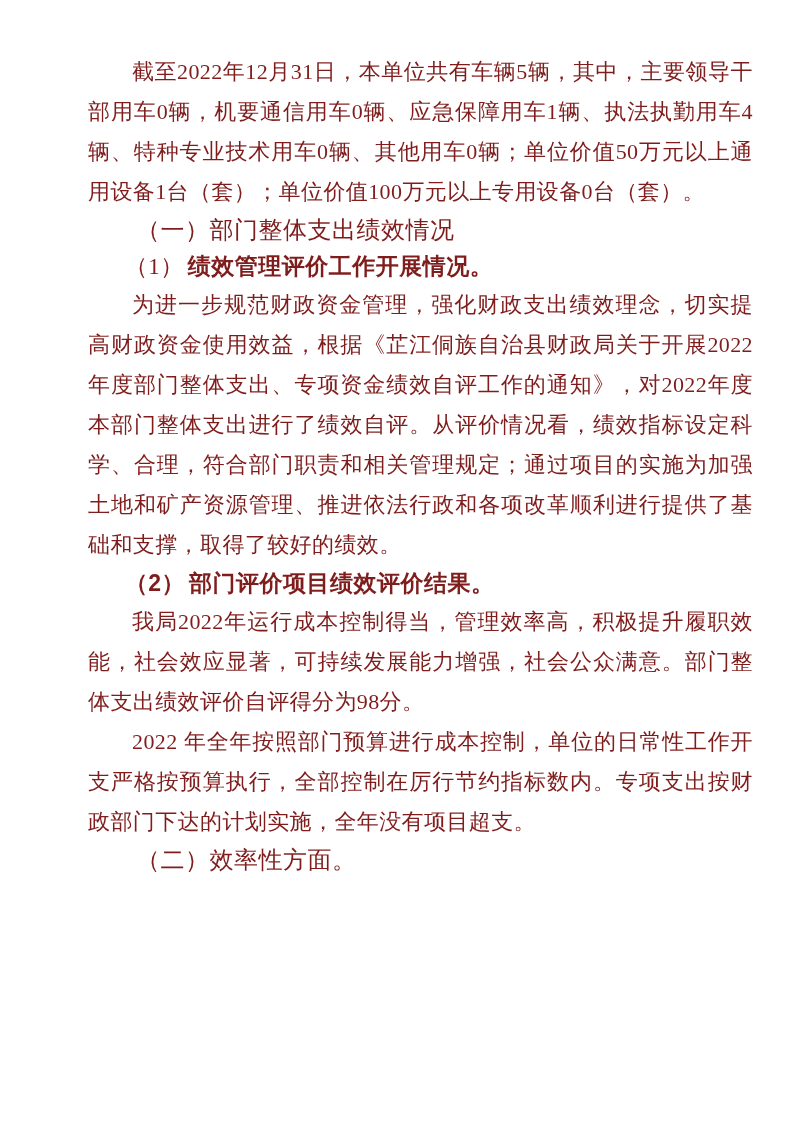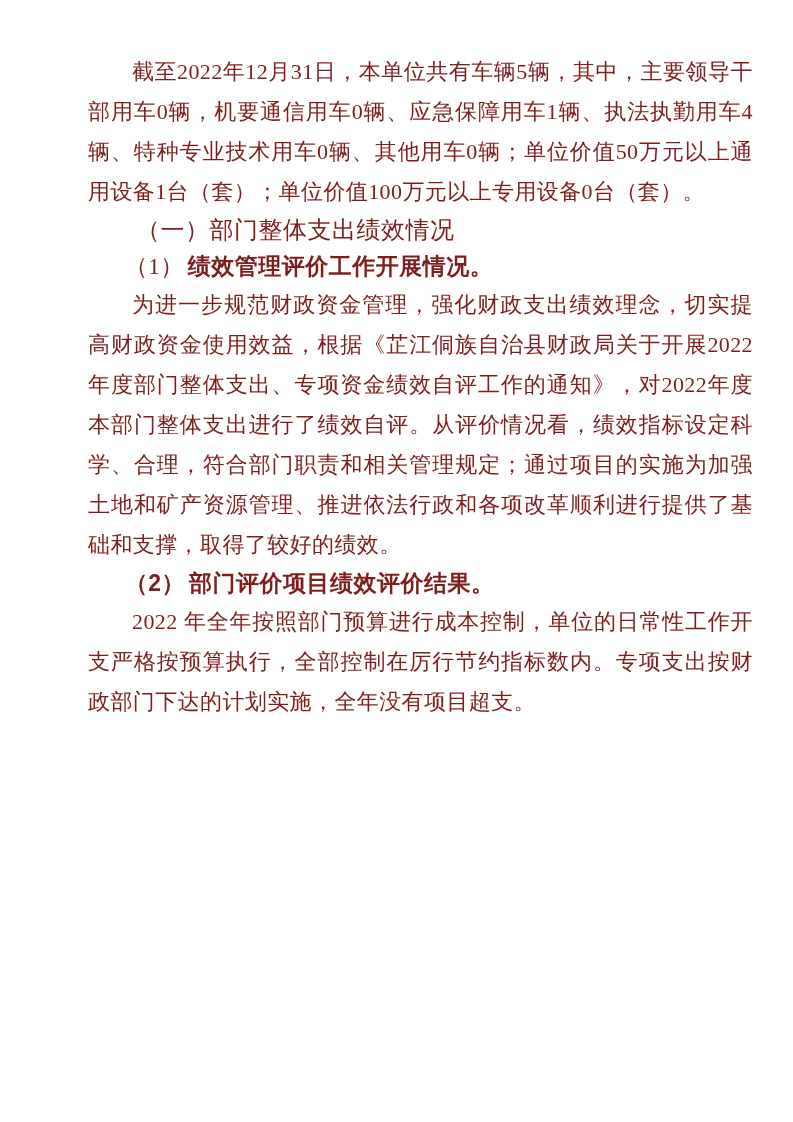--- a/index.html
+++ b/index.html
@@ -86,20 +86,22 @@
     <h4 class="h-item">
       <span class="num">（1）</span><span class="label">绩效管理评价工作开展情况。</span>
     </h4>
 
     <p class="body m-para-eval">为进一步规范财政资金管理，强化财政支出绩效理念，切实提高财政资金使用效益，根据《芷江侗族自治县财政局关于开展2022年度部门整体支出、专项资金绩效自评工作的通知》，对2022年度本部门整体支出进行了绩效自评。从评价情况看，绩效指标设定科学、合理，符合部门职责和相关管理规定；通过项目的实施为加强土地和矿产资源管理、推进依法行政和各项改革顺利进行提供了基础和支撑，取得了较好的绩效。</p>
 
     <h4 class="h-item m-item2">
       <span class="num num-bold">（2）</span><span class="label">部门评价项目绩效评价结果。</span>
     </h4>
 
+    <p class="body m-para-result">我局2022年运行成本控制得当，管理效率高，积极提升履职效能，社会效应显著，可持续发展能力增强，社会公众满意。部门整体支出绩效评价自评得分为98分。</p>
 
 
     <p class="body">2022 年全年按照部门预算进行成本控制，单位的日常性工作开支严格按预算执行，全部控制在厉行节约指标数内。专项支出按财政部门下达的计划实施，全年没有项目超支。</p>
 
+    <h3 class="h-kai">（二）效率性方面。</h3>
 
 
   </div>
 </div>
 
 </body></html>

